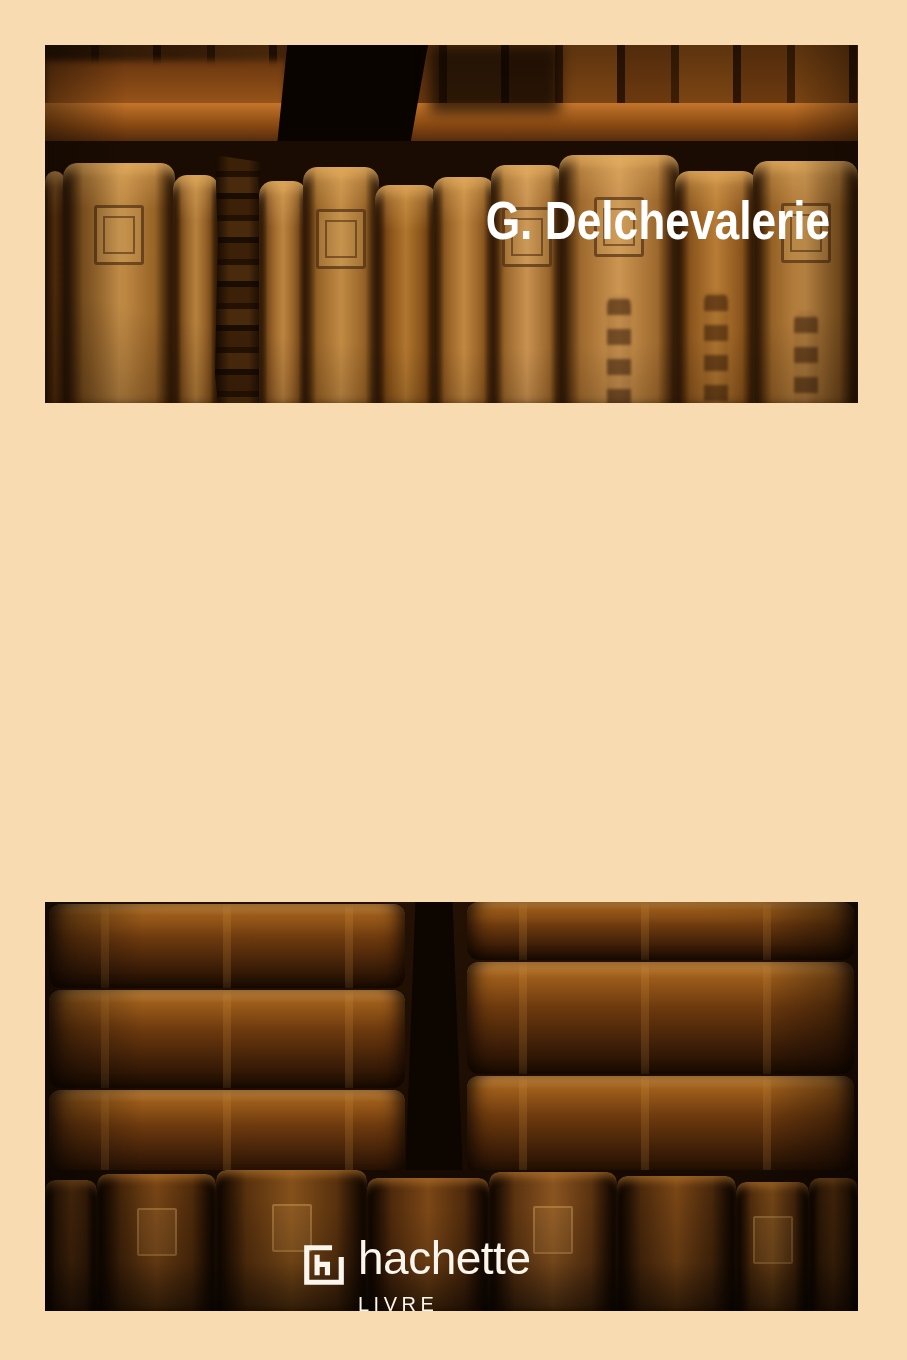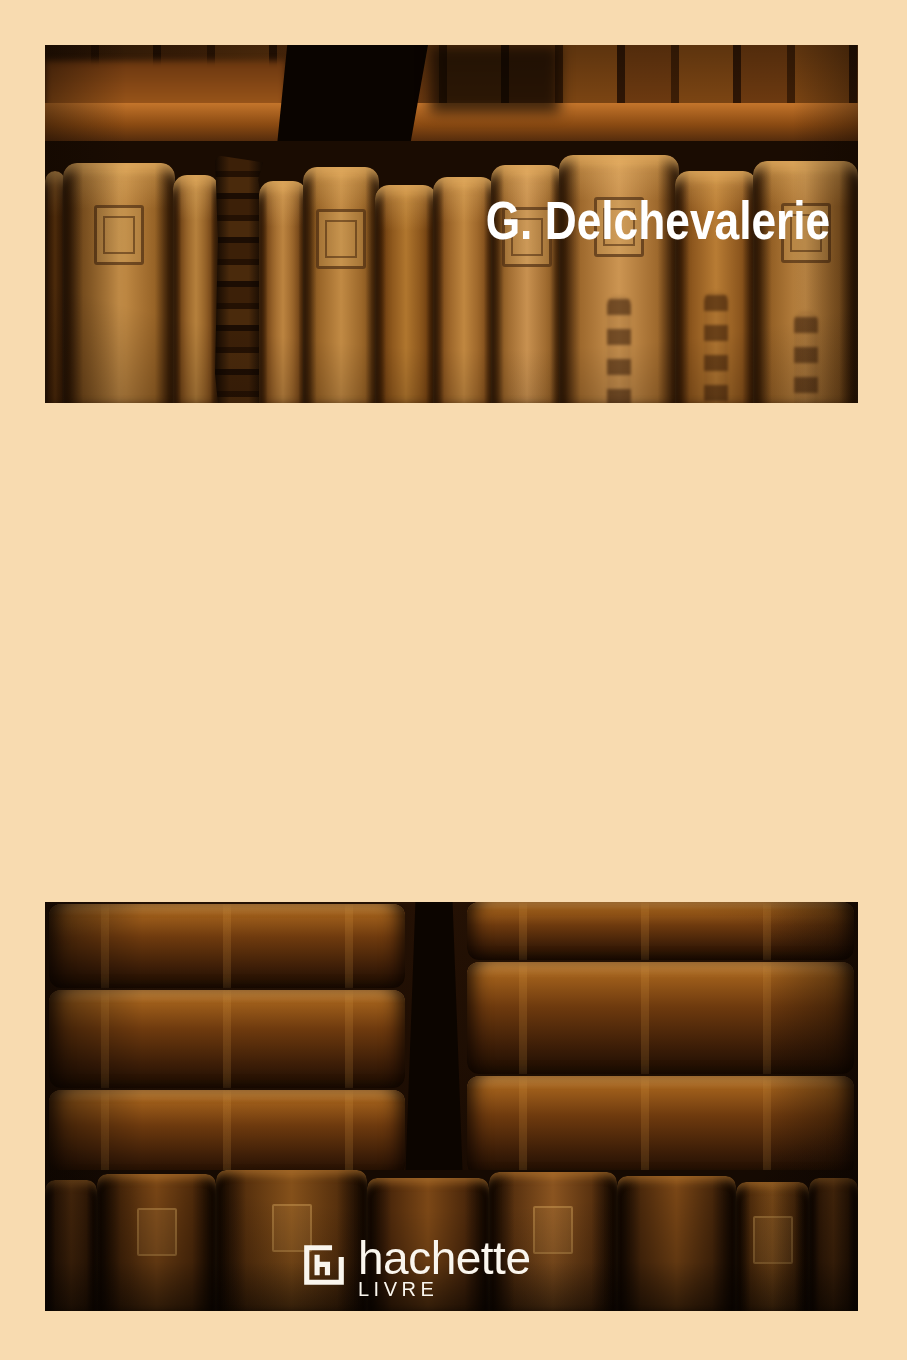--- a/index.html
+++ b/index.html
@@ -82,21 +82,21 @@
   .bp-vig{position:absolute;inset:0;
       background:radial-gradient(120% 90% at 48% 35%, rgba(0,0,0,0) 45%, rgba(8,3,0,.6) 96%),
                  linear-gradient(90deg, rgba(8,3,0,.5), rgba(0,0,0,0) 12%, rgba(0,0,0,0) 88%, rgba(8,3,0,.5)),
                  linear-gradient(180deg, rgba(0,0,0,0) 88%, rgba(0,0,0,.45) 100%);}
 
   
   .hachette{position:absolute;left:256px;top:336px;display:flex;align-items:flex-start;color:#faf6ee;}
   .hachette svg{display:block;margin-top:4px;}
   .h-words{margin-left:11px;display:flex;flex-direction:column;}
   .h-word{font-size:46px;line-height:40px;letter-spacing:-.5px;font-weight:400;}
-  .h-livre{font-size:20px;line-height:20px;letter-spacing:4.5px;font-weight:400;margin-top:1px;}
+  .h-livre{font-size:20px;line-height:20px;letter-spacing:4.5px;font-weight:400;margin-top:16px;}
   .bnf{position:absolute;left:462px;top:337px;display:flex;align-items:center;color:#faf6ee;}
   .bnf svg{display:block;margin-right:7px;}
   .bnf-word{font-size:48px;font-weight:700;line-height:50px;letter-spacing:0;}
 </style>
 </head>
 <body>
 
 <div class="page">
   <div class="frame">
 

